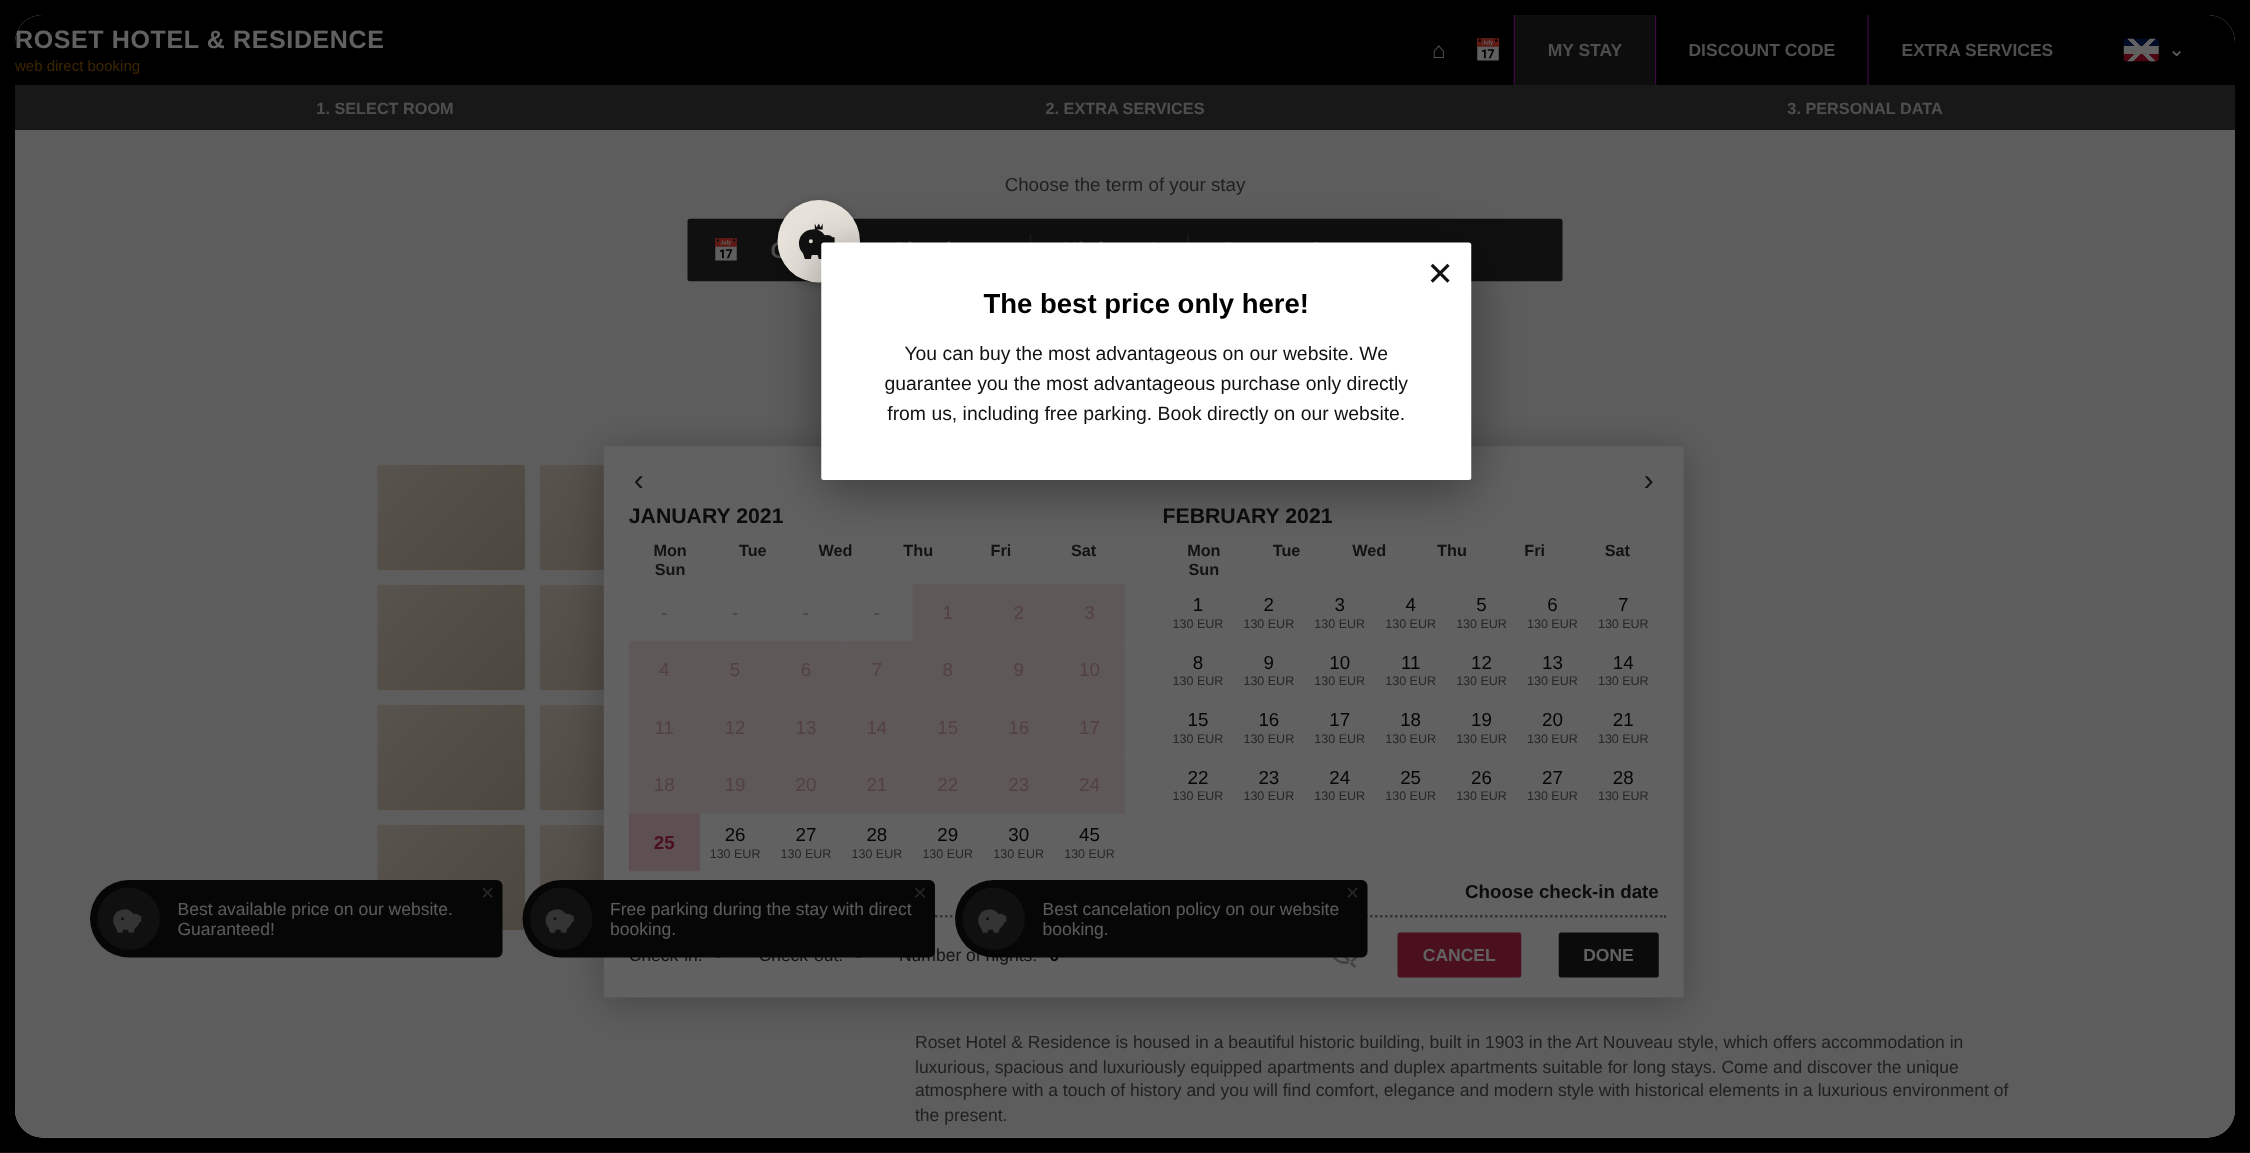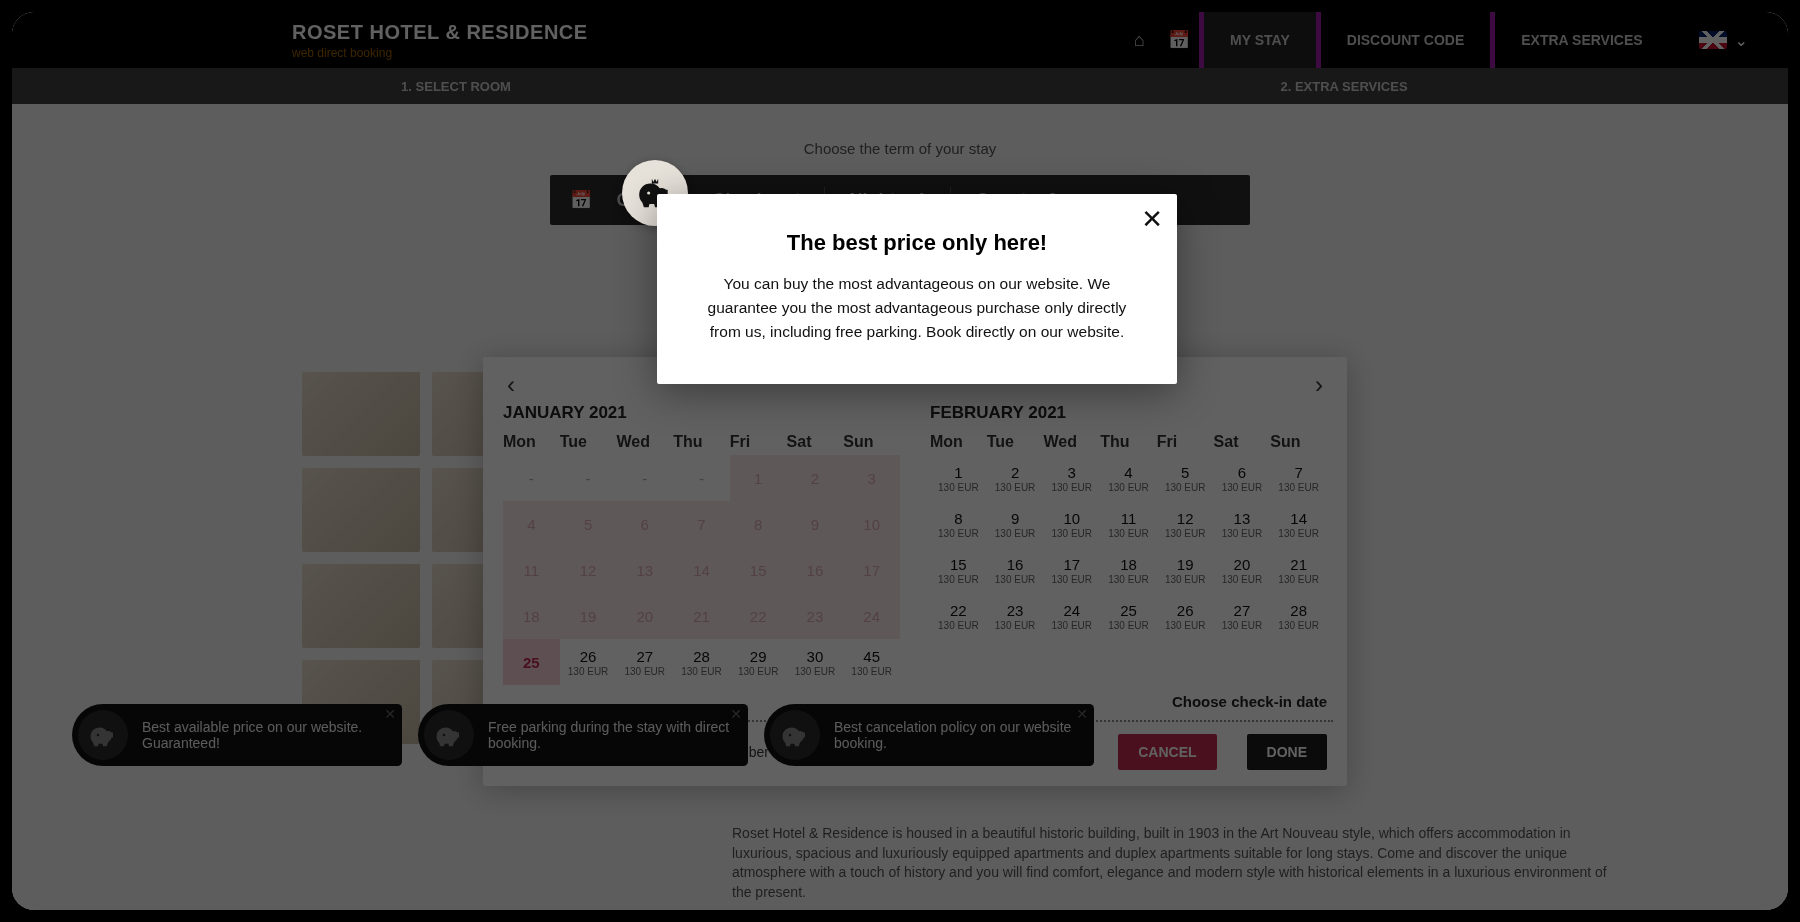--- a/index.html
+++ b/index.html
@@ -1,26 +1,26 @@
 <!DOCTYPE html>
 <html><head>
 <meta charset="utf-8">
 <style>
 *{box-sizing:border-box;margin:0;padding:0;font-family:Arial,Helvetica,sans-serif}
 html,body{width:1800px;height:922px;overflow:hidden;background:#000}
 .frame{position:absolute;inset:12px;border-radius:22px;overflow:hidden;background:#F4F4F4}
 
 
 .hdr{height:56px;background:#000;display:flex;align-items:center;color:#fff}
-.hdr .brand{margin-left:280px}
+.hdr .brand{}
 .hdr .brand h1{font-size:20px;font-weight:700;letter-spacing:.5px}
 .hdr .brand .sub{font-size:12px;color:#a16207;margin-top:2px}
 .hdr .sp{flex:1}
 .hdr .ico{width:40px;text-align:center;font-size:18px;color:#ccc}
-.hdr .tab{padding:0 26px;height:56px;display:flex;align-items:center;font-size:14px;font-weight:700;color:#ccc;border-left:5px solid #a21caf}
+.hdr .tab{padding:0 26px;height:56px;display:flex;align-items:center;font-size:14px;font-weight:700;color:#ccc;border-left:1px solid #a21caf}
 .hdr .tab.active{background:#222}
 .hdr .lang{margin:0 40px 0 30px;display:flex;align-items:center;gap:8px}
 .flag{width:28px;height:18px;background:linear-gradient(#012169 0 33%,#fff 33% 66%,#C8102E 66%);border-radius:2px;position:relative}
 .flag::after{content:"";position:absolute;inset:0;background:
   linear-gradient(45deg,transparent 45%,#fff 45% 55%,transparent 55%),
   linear-gradient(-45deg,transparent 45%,#fff 45% 55%,transparent 55%),
   linear-gradient(45deg,transparent 47%,#C8102E 47% 53%,transparent 53%),
   linear-gradient(-45deg,transparent 47%,#C8102E 47% 53%,transparent 53%)}
 
 
@@ -49,21 +49,21 @@
 .desc{position:absolute;left:720px;top:720px;right:180px;color:#555;font-size:14px;line-height:1.4}
 .desc p{margin-bottom:14px}
 
 
 .calwrap{position:absolute;left:471px;top:253px;width:864px;background:#fff;border-radius:2px;box-shadow:0 4px 30px rgba(0,0,0,.25);padding:14px 20px 16px}
 .calnav{display:flex;align-items:center;justify-content:space-between}
 .calnav .chev{font-size:24px;color:#333;padding:0 4px}
 .months{display:flex;gap:30px;margin-top:4px}
 .month{width:398px}
 .month h3{text-align:left;font-size:17px;font-weight:700;margin-bottom:10px;color:#222}
-.wk{display:grid;grid-template-columns:repeat(7,1fr);font-size:16px;font-weight:700;color:#333;margin-bottom:4px}
+.wk{display:grid;grid-template-columns:repeat(6,1fr);text-align:center;font-size:13px;font-weight:700;color:#333;margin-bottom:4px}
 .grid{display:grid;grid-template-columns:repeat(7,1fr);grid-auto-rows:46px}
 .cell{display:flex;flex-direction:column;align-items:center;justify-content:center;font-size:15px;color:#222}
 .cell .p{font-size:10px;color:#666;margin-top:1px}
 .cell.past{background:#F9E7EB;color:#D8A8B2}
 .cell.today{background:#F3D0D8;color:#C32C4D;font-weight:700}
 .cell.blank{color:#aaa}
 .cell.avail{color:#111}
 .hint{text-align:right;font-size:15px;font-weight:600;color:#222;margin-top:8px}
 .dots{border-top:2px dotted #888;margin:10px -6px 12px}
 .foot{display:flex;align-items:center;gap:30px;font-size:14px;color:#333}
@@ -103,20 +103,21 @@
     <div class="tab">EXTRA SERVICES</div>
     <div class="lang">
       <span class="flag"></span>
       <span>⌄</span>
     </div>
   </div>
 
   <div class="steps">
     <div>1. SELECT ROOM</div>
     <div>2. EXTRA SERVICES</div>
+    <div>3. PERSONAL DATA</div>
   </div>
 
   <div class="page">
     <div class="h-sub">Choose the term of your stay</div>
 
     <div class="searchbar">
       <span>📅</span>
       <span>Check-in – Check-out</span>
       <span class="sep"></span>
       <span>Nights: 1</span>

